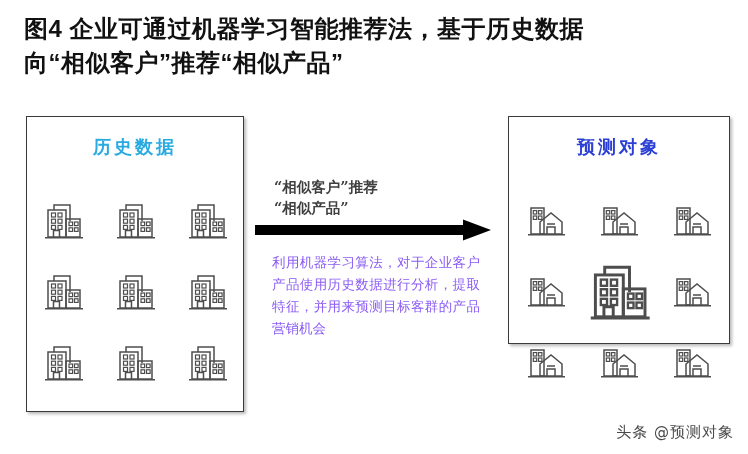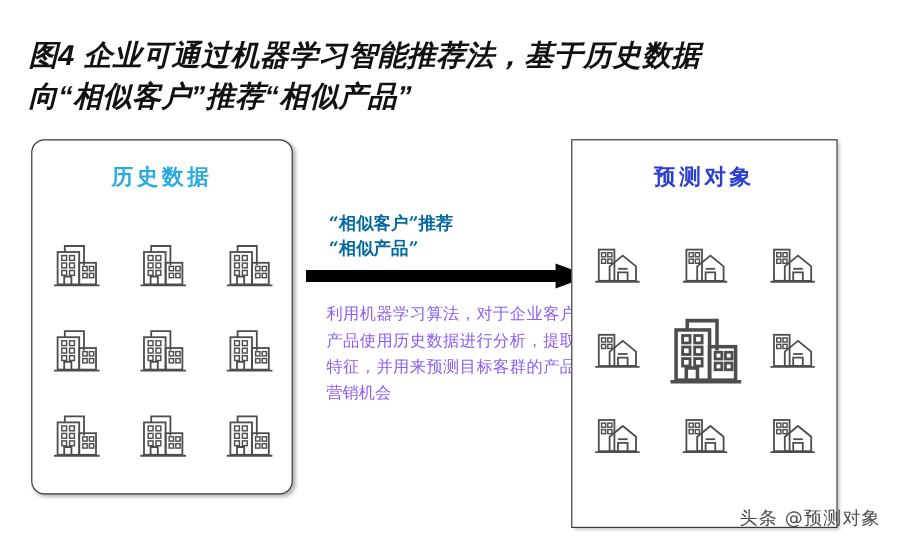--- a/index.html
+++ b/index.html
@@ -13,51 +13,49 @@
     position: relative;
     overflow: hidden;
     font-family: "Liberation Sans", "DejaVu Sans", sans-serif;
     color: #000000;
   }
 
   
   #figure-title {
     position: absolute;
     left: 24px;
-    top: 30px;
+    top: 12px;
     width: 700px;
     font-size: 24px;
     font-weight: bold;
     line-height: 1.42;
     letter-spacing: 0.5px;
     color: #111111;
     white-space: pre-line;
-    font-style: italic;
   }
 
   
   .panel {
     position: absolute;
     background: #ffffff;
     border: 1px solid #3a3a3a;
     box-shadow: 2px 2px 3px rgba(0,0,0,0.28);
     box-sizing: border-box;
   }
   #panel-history {
     left: 26px;
     top: 116px;
     width: 218px;
     height: 296px;
-    border-radius: 11px;
   }
   #panel-target {
-    left: 476px;
+    left: 508px;
     top: 116px;
     width: 222px;
-    height: 324px;
+    height: 228px;
   }
 
   .panel-heading {
     position: absolute;
     left: 0;
     top: 18px;
     width: 100%;
     text-align: center;
     font-size: 18px;
     font-weight: bold;
@@ -100,21 +98,21 @@
   }
 
   #arrow-label {
     position: absolute;
     left: 274px;
     top: 176px;
     width: 215px;
     font-size: 14.5px;
     font-weight: bold;
     line-height: 1.45;
-    color: #0369a1;
+    color: #404040;
     font-family: "DejaVu Serif", "Liberation Serif", serif;
     white-space: pre-line;
   }
 
   #flow-description {
     position: absolute;
     left: 272px;
     top: 252px;
     width: 208px;
     font-size: 13.5px;

